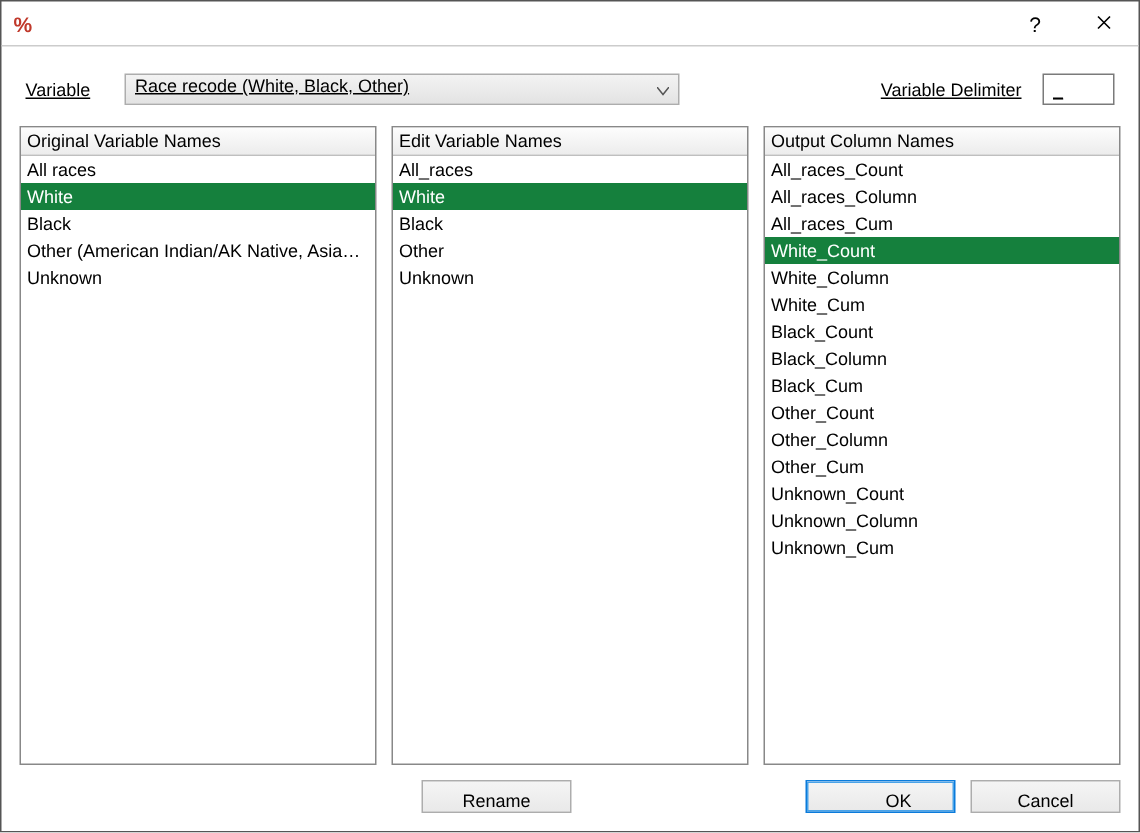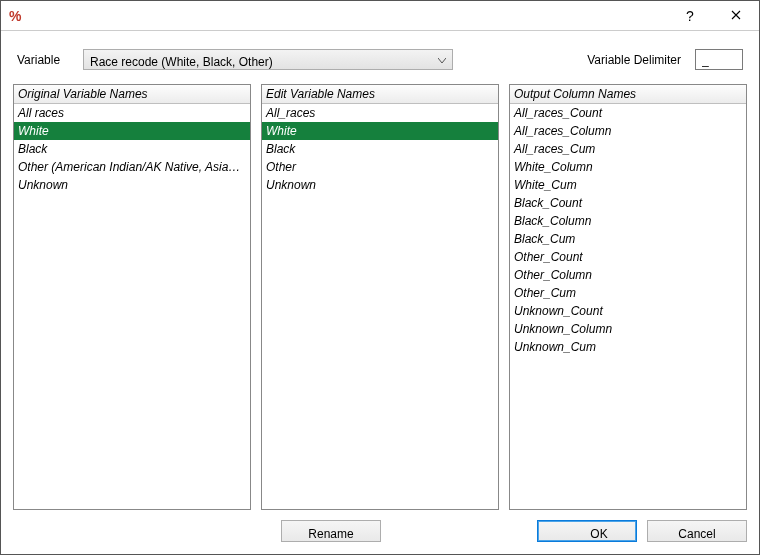--- a/index.html
+++ b/index.html
@@ -4,28 +4,28 @@
 <style>
   * { box-sizing: border-box; }
   html, body { margin:0; padding:0; font-family:"Segoe UI",Tahoma,Arial,sans-serif; font-size:12px; color:#000; }
   .window { width:760px; height:555px; border:1px solid #555; background:#fff; display:flex; flex-direction:column; }
   .titlebar { height:30px; display:flex; align-items:center; padding:0 0 0 8px; border-bottom:1px solid #ccc; }
   .titlebar .icon { width:16px; height:16px; margin-right:6px; }
   .titlebar .title { flex:0 0 auto; }
   .titlebar .spacer { flex:1; }
   .titlebar .sysbtn { width:46px; height:30px; display:flex; align-items:center; justify-content:center; }
   .titlebar .sysbtn.help { width:46px; font-size:14px; }
-  .toprow { display:flex; align-items:center; padding:18px 16px 14px 16px; gap:6px; }
+  .toprow { display:flex; align-items:center; padding:18px 16px 14px 16px; gap:6px;text-decoration:underline; }
   .toprow .lbl-variable { width:60px; }
-  .combo { flex:0 0 370px; height:21px; border:1px solid #adadad; background:linear-gradient(#f3f3f3,#e3e3e3); display:flex; align-items:flex-end; padding:0 6px; position:relative; }
+  .combo { flex:0 0 370px; height:21px; border:1px solid #adadad; background:linear-gradient(#f3f3f3,#e3e3e3); display:flex; align-items:flex-start; padding:0 6px; position:relative; }
   .combo .chev { position:absolute; right:6px; top:50%; transform:translateY(-50%); }
   .toprow .sp { flex:1; }
   .lbl-delim { margin-right:8px; }
   .delim-input { width:48px; height:21px; border:1px solid #7a7a7a; background:#fff; text-align:left; padding:0 6px; font-family:inherit; font-size:12px; }
-  .lists { display:flex; gap:10px; padding:0 12px; flex:1; min-height:0;font-style:italic; }
+  .lists { display:flex; gap:10px; padding:0 12px; flex:1; min-height:0; }
   .panel { border:1px solid #888; flex:1; display:flex; flex-direction:column; overflow:hidden; }
   .panel-header { background:linear-gradient(#fdfdfd,#ececec); border-bottom:1px solid #bfbfbf; padding:2px 4px; }
   .list { flex:1; overflow:auto; }
   .row { padding:1px 4px; white-space:nowrap; overflow:hidden; text-overflow:ellipsis; line-height:17px; height:18px; }
   .row.selected { background:#15803d; color:#fff; }
   .bottom { display:flex; align-items:center; padding:10px 12px 12px 12px; gap:10px; }
   .bottom .padL { flex:0 0 258px; }
   .btn { height:22px; border:1px solid #adadad; background:linear-gradient(#f5f5f5,#e9e9e9); min-width:100px; display:flex; align-items:flex-end; justify-content:center; cursor:default; }
   .btn.ok { border:1px solid #0a7bdb; box-shadow:0 0 0 1px #4aa3e8 inset;padding-left:24px; }
   .bottom .sp { flex:1; }
@@ -86,20 +86,21 @@
           <div class="row">Other</div>
           <div class="row">Unknown</div>
         </div>
     </div>
     <div class="panel">
       <div class="panel-header">Output Column Names</div>
       <div class="list" id="list-output">
           <div class="row">All_races_Count</div>
           <div class="row">All_races_Column</div>
           <div class="row">All_races_Cum</div>
+          <div class="row selected">White_Count</div>
           <div class="row">White_Column</div>
           <div class="row">White_Cum</div>
           <div class="row">Black_Count</div>
           <div class="row">Black_Column</div>
           <div class="row">Black_Cum</div>
           <div class="row">Other_Count</div>
           <div class="row">Other_Column</div>
           <div class="row">Other_Cum</div>
           <div class="row">Unknown_Count</div>
           <div class="row">Unknown_Column</div>

